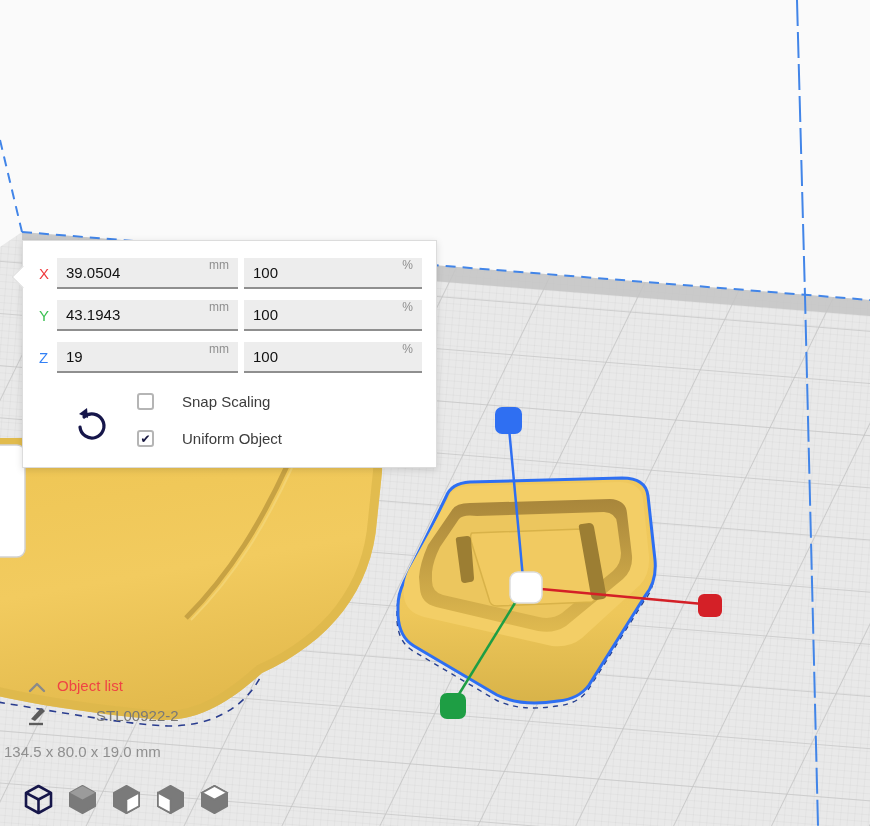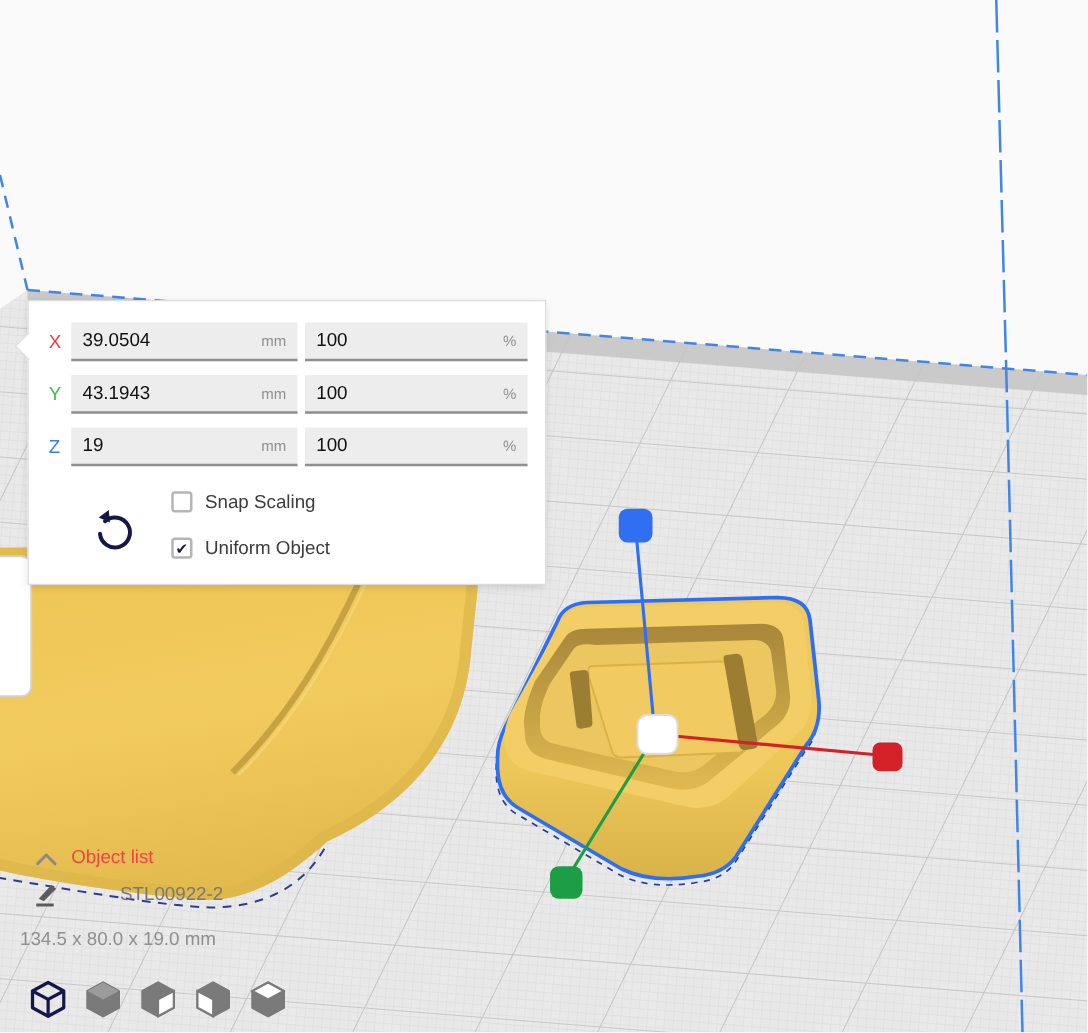--- a/index.html
+++ b/index.html
@@ -9,46 +9,46 @@
   
   .scale-panel{position:absolute;left:22px;top:240px;width:415px;height:228px;background:#fff;
     border:1px solid #dcdcdc;box-shadow:0 2px 7px rgba(0,0,0,.13);box-sizing:border-box;}
   .panel-notch{position:absolute;left:-8px;top:28px;width:15px;height:15px;background:#fff;
     transform:rotate(45deg);border-left:1px solid #dcdcdc;border-bottom:1px solid #dcdcdc;}
   .axis-row{position:absolute;left:0;height:31px;display:flex;align-items:center;}
   .axis-row.r0{top:17px}.axis-row.r1{top:59px}.axis-row.r2{top:101px}
   .axis-label{position:absolute;left:16px;width:18px;font-size:15px;font-weight:400;}
   .axis-x{color:#ef3b3e}.axis-y{color:#3bc052}.axis-z{color:#3381f5}
   .field{position:absolute;height:31px;background:#ededed;border-bottom:2px solid #8f8f8f;
-    display:flex;align-items:center;padding:0 9px;box-sizing:border-box;}
+    display:flex;padding:0 9px;box-sizing:border-box;}
   .field.mmf{left:34px;width:181px;}
   .field.pctf{left:221px;width:178px;}
   .field input{background:transparent;border:none;outline:none;width:100%;
     font-family:"Liberation Sans",sans-serif;font-size:15px;color:#111;padding:0;}
   .unit{color:#8f8f8f;font-size:12px;margin-left:auto;}
-  .check-row{position:absolute;left:114px;display:flex;align-items:center;gap:10px;}
+  .check-row{position:absolute;left:114px;display:flex;align-items:center;gap:28px;}
   .check-row.snap{top:152px}.check-row.uniform{top:189px}
   .checkbox{width:17px;height:17px;border:2px solid #b5b5b5;border-radius:3px;background:#fff;
     display:flex;align-items:center;justify-content:center;font-size:12px;color:#16163f;
     line-height:1;box-sizing:border-box;}
   .check-label{font-size:15px;color:#3c3c3c;}
   .reset-btn{position:absolute;left:46px;top:161px;width:38px;height:40px;background:none;
     border:none;padding:0;cursor:pointer;}
 
   
   .stl-icon{position:absolute;left:565px;top:55px;width:95px;height:105px;}
   .stl-badge-text{font-weight:bold;font-size:14px;fill:#fff;letter-spacing:.5px;
     font-family:"Liberation Sans",sans-serif;}
 
   
   .objlist-header{position:absolute;left:57px;top:677px;font-size:15px;color:#ef4444;}
   .objlist-chevron{position:absolute;left:26px;top:680px;}
   .objlist-pencil{position:absolute;left:27px;top:705px;}
   .objlist-name{position:absolute;left:58px;top:707px;font-size:15px;color:#787878;margin-left:38px;}
-  .objlist-dims{position:absolute;left:16px;top:743px;font-size:15px;color:#8f8f8f;}
+  .objlist-dims{position:absolute;left:4px;top:743px;font-size:15px;color:#8f8f8f;}
 
   
   .view-toolbar{position:absolute;left:22px;top:783px;display:flex;gap:11px;}
   .view-btn{width:33px;height:33px;background:none;border:none;padding:0;cursor:pointer;}
 </style>
 </head>
 <body>
 
 <div id="stage">
 

